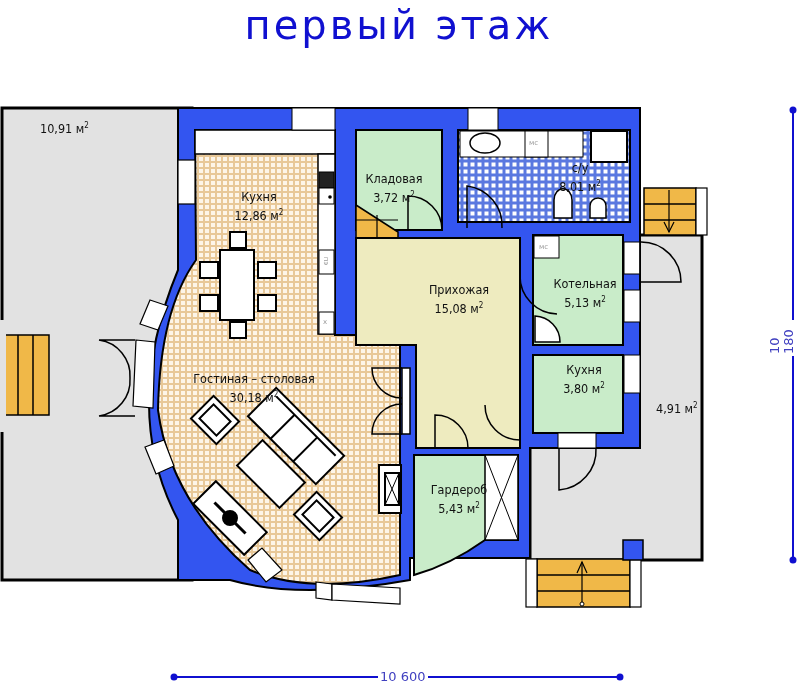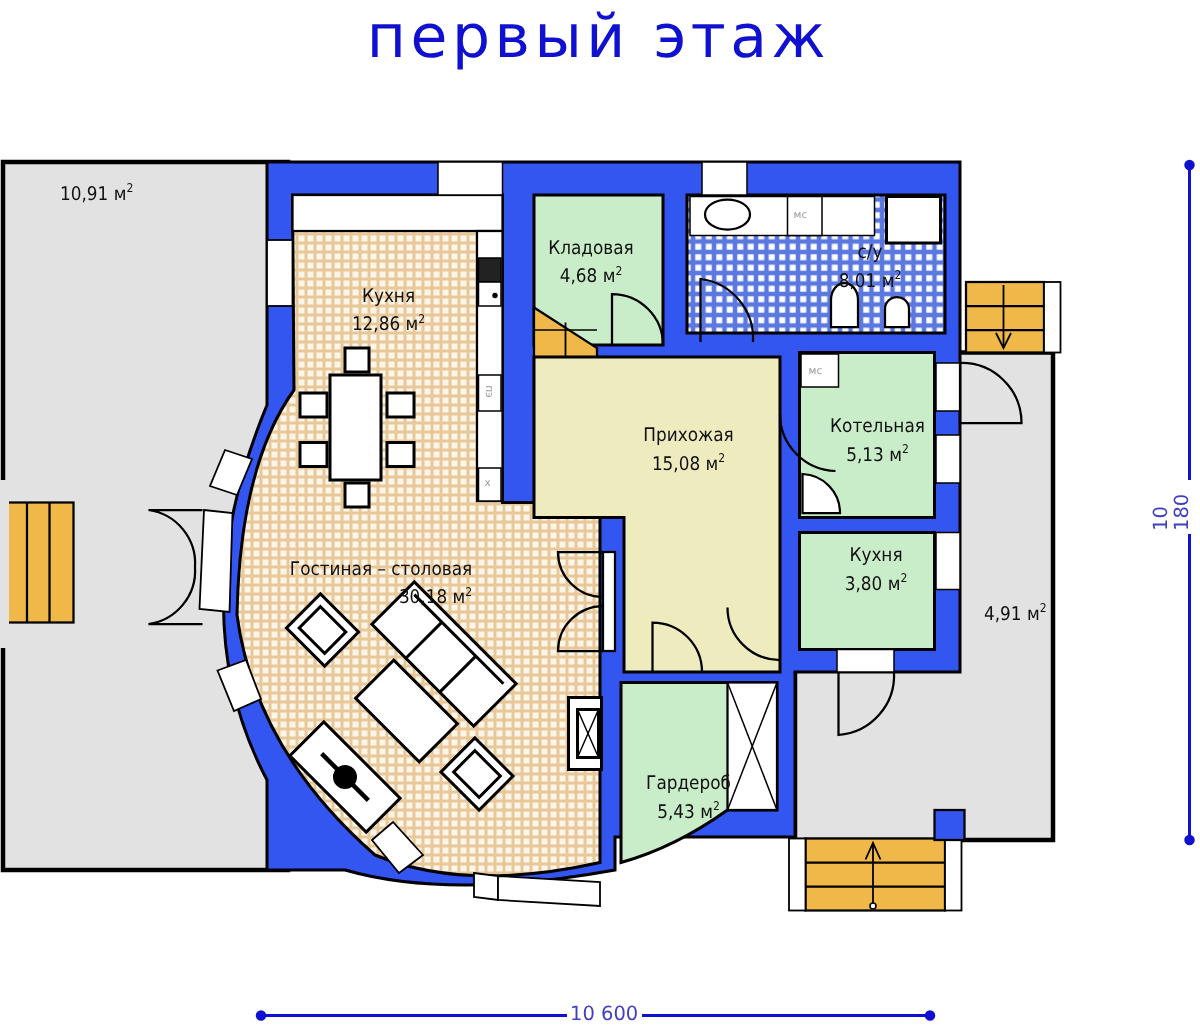--- a/index.html
+++ b/index.html
@@ -217,23 +217,23 @@
 
 <div class="lbl" style="left:40px; top:118px; transform:none;text-align:center;">
   <span>10,91</span> <span>м</span><sup>2</sup>
 </div>
 
 <div class="lbl" style="left:259px; top:173px;margin-top:16px;">
   <div>Кухня</div>
   <div><span>12,86</span> <span>м</span><sup>2</sup></div>
 </div>
 
-<div class="lbl" style="left:394px; top:157px;">
+<div class="lbl" style="left:394px; top:171px;">
   <div>Кладовая</div>
-  <div><span>4,68</span> <span>м</span><sup>2</sup></div>
+  <div><span>3,72</span> <span>м</span><sup>2</sup></div>
 </div>
 
 <div class="lbl" style="left:580px; top:160px;">
   <div>с/у</div>
   <div><span>8,01</span> <span>м</span><sup>2</sup></div>
 </div>
 
 <div class="lbl" style="left:459px; top:282px;">
   <div>Прихожая</div>
   <div><span>15,08</span> <span>м</span><sup>2</sup></div>
@@ -242,26 +242,26 @@
 <div class="lbl" style="left:585px; top:276px;">
   <div>Котельная</div>
   <div><span>5,13</span> <span>м</span><sup>2</sup></div>
 </div>
 
 <div class="lbl" style="left:584px; top:362px;">
   <div>Кухня</div>
   <div><span>3,80</span> <span>м</span><sup>2</sup></div>
 </div>
 
-<div class="lbl" style="left:254px; top:371px;text-align:right;">
+<div class="lbl" style="left:254px; top:371px;">
   <div>Гостиная – столовая</div>
   <div><span>30,18</span> <span>м</span><sup>2</sup></div>
 </div>
 
-<div class="lbl" style="left:459px; top:482px;margin-top:32px;">
+<div class="lbl" style="left:459px; top:482px;">
   <div>Гардероб</div>
   <div><span>5,43</span> <span>м</span><sup>2</sup></div>
 </div>
 
 <div class="lbl" style="left:656px; top:398px; transform:none;">
   <span>4,91</span> <span>м</span><sup>2</sup>
 </div>
 
 <div class="small" style="left:529px; top:139px;">мс</div>
 <div class="small" style="left:539px; top:243px;">мс</div>

